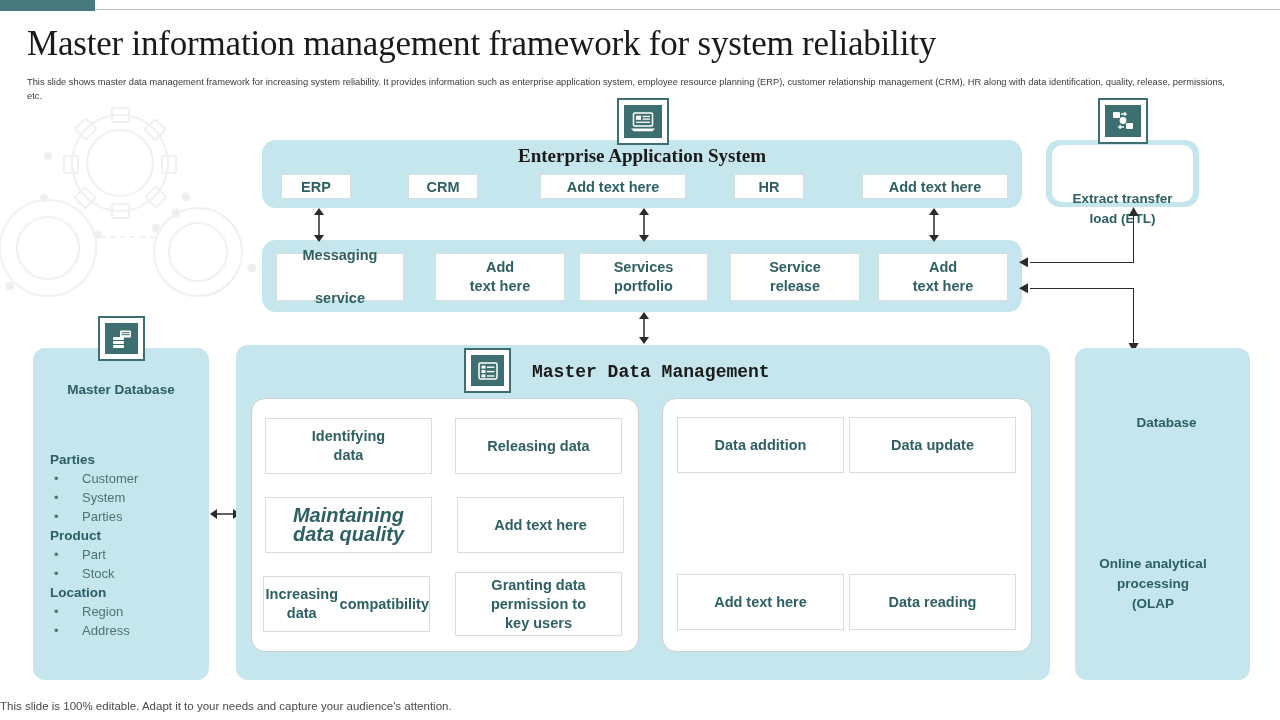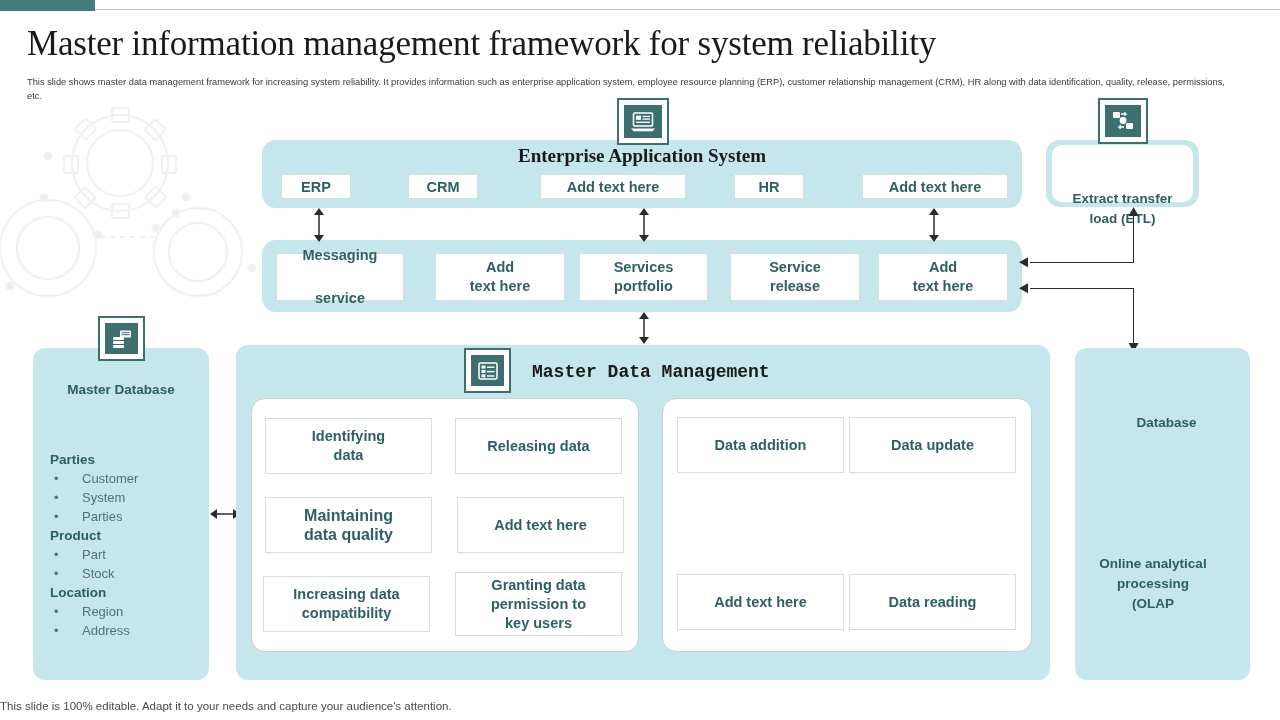--- a/index.html
+++ b/index.html
@@ -386,28 +386,28 @@
 
 <div class="mdm-box" style="left:251px; top:398px; width:388px; height:254px;"></div>
 
 <div class="chip" style="left:265px; top:418px; width:167px; height:56px; font-size:14.5px; flex-direction:column; line-height:19px;">
   <span>Identifying</span>
   <span>data</span>
 </div>
 <div class="chip" style="left:455px; top:418px; width:167px; height:56px; font-size:14.5px;">
   <span>Releasing data</span>
 </div>
-<div class="chip" style="left:265px; top:497px; width:167px; height:56px; font-size:16px; flex-direction:column; line-height:19px;">
+<div class="chip" style="left:265px; top:497px; width:167px; height:56px; font-size:20px; flex-direction:column; line-height:19px;font-style:italic;">
   <span>Maintaining</span>
   <span>data quality</span>
 </div>
 <div class="chip" style="left:457px; top:497px; width:167px; height:56px; font-size:14.5px;">
   <span>Add text here</span>
 </div>
-<div class="chip" style="left:263px; top:576px; width:167px; height:56px; font-size:14.5px; flex-direction:column; line-height:19px;">
+<div class="chip" style="left:263px; top:576px; width:167px; height:56px; font-size:14.5px; flex-direction:row; line-height:19px;">
   <span>Increasing data</span>
   <span>compatibility</span>
 </div>
 <div class="chip" style="left:455px; top:572px; width:167px; height:64px; font-size:14.5px; flex-direction:column; line-height:19px;">
   <span>Granting data</span>
   <span>permission to</span>
   <span>key users</span>
 </div>
 
 <div class="mdm-box" style="left:662px; top:398px; width:370px; height:254px;"></div>

